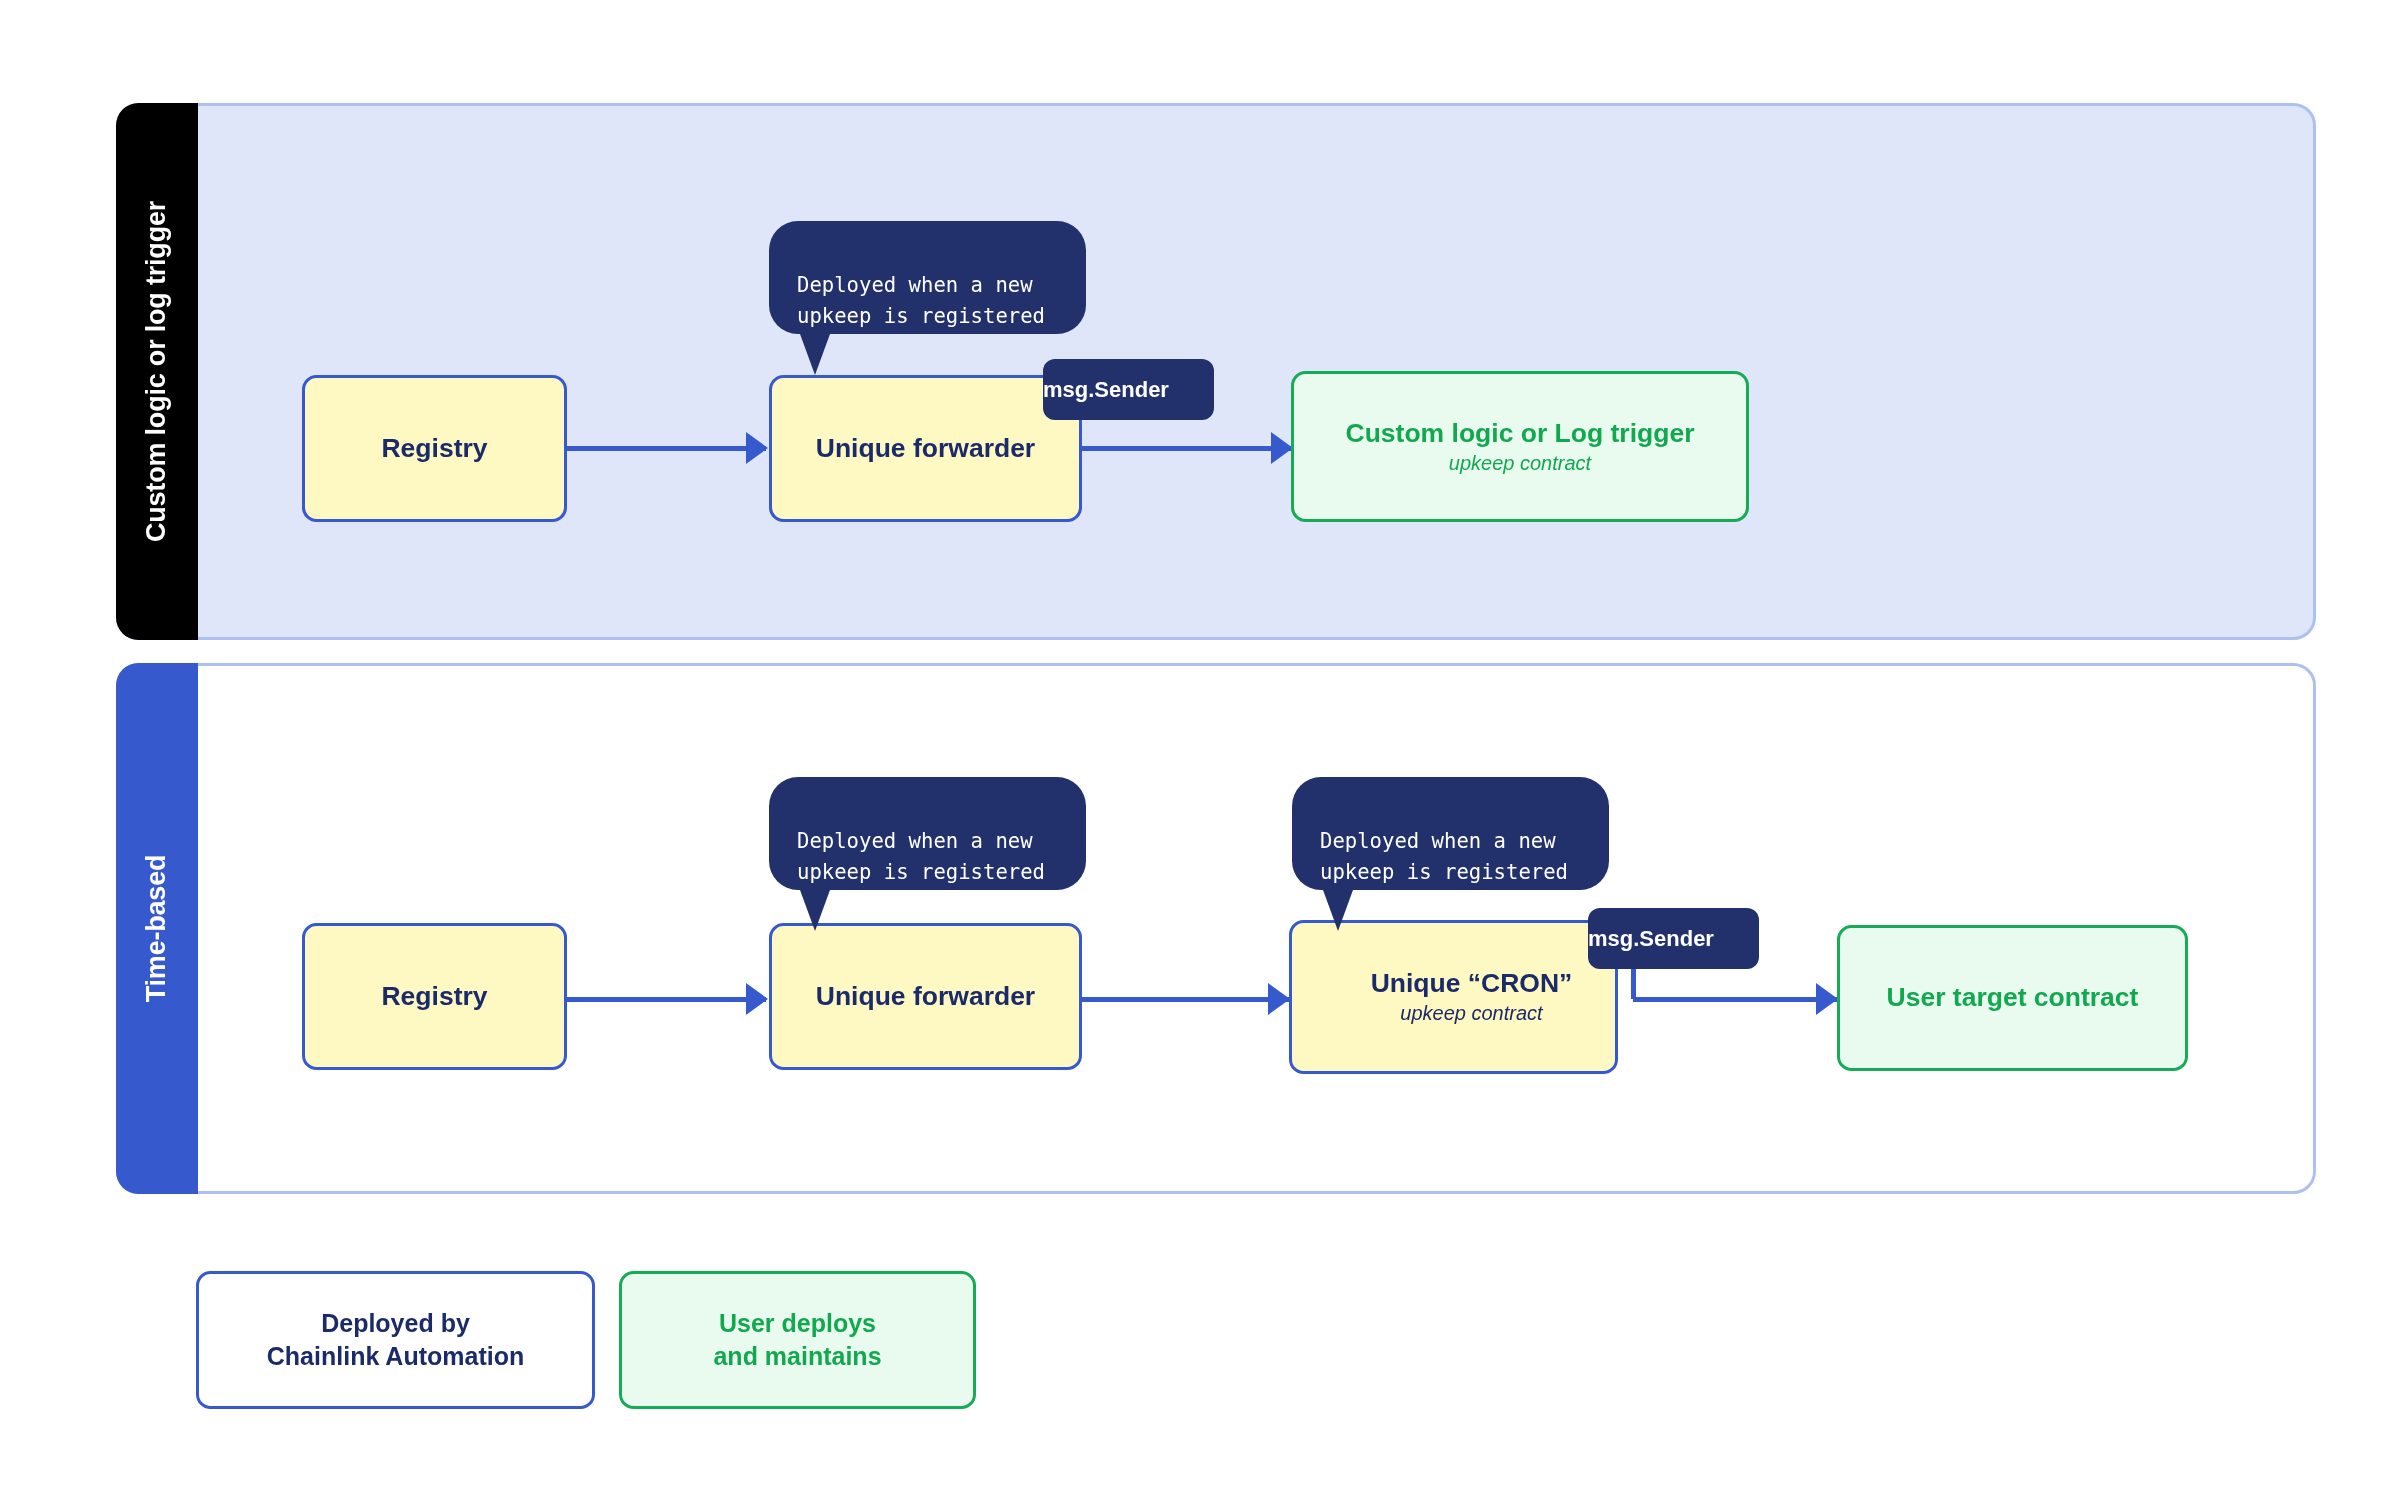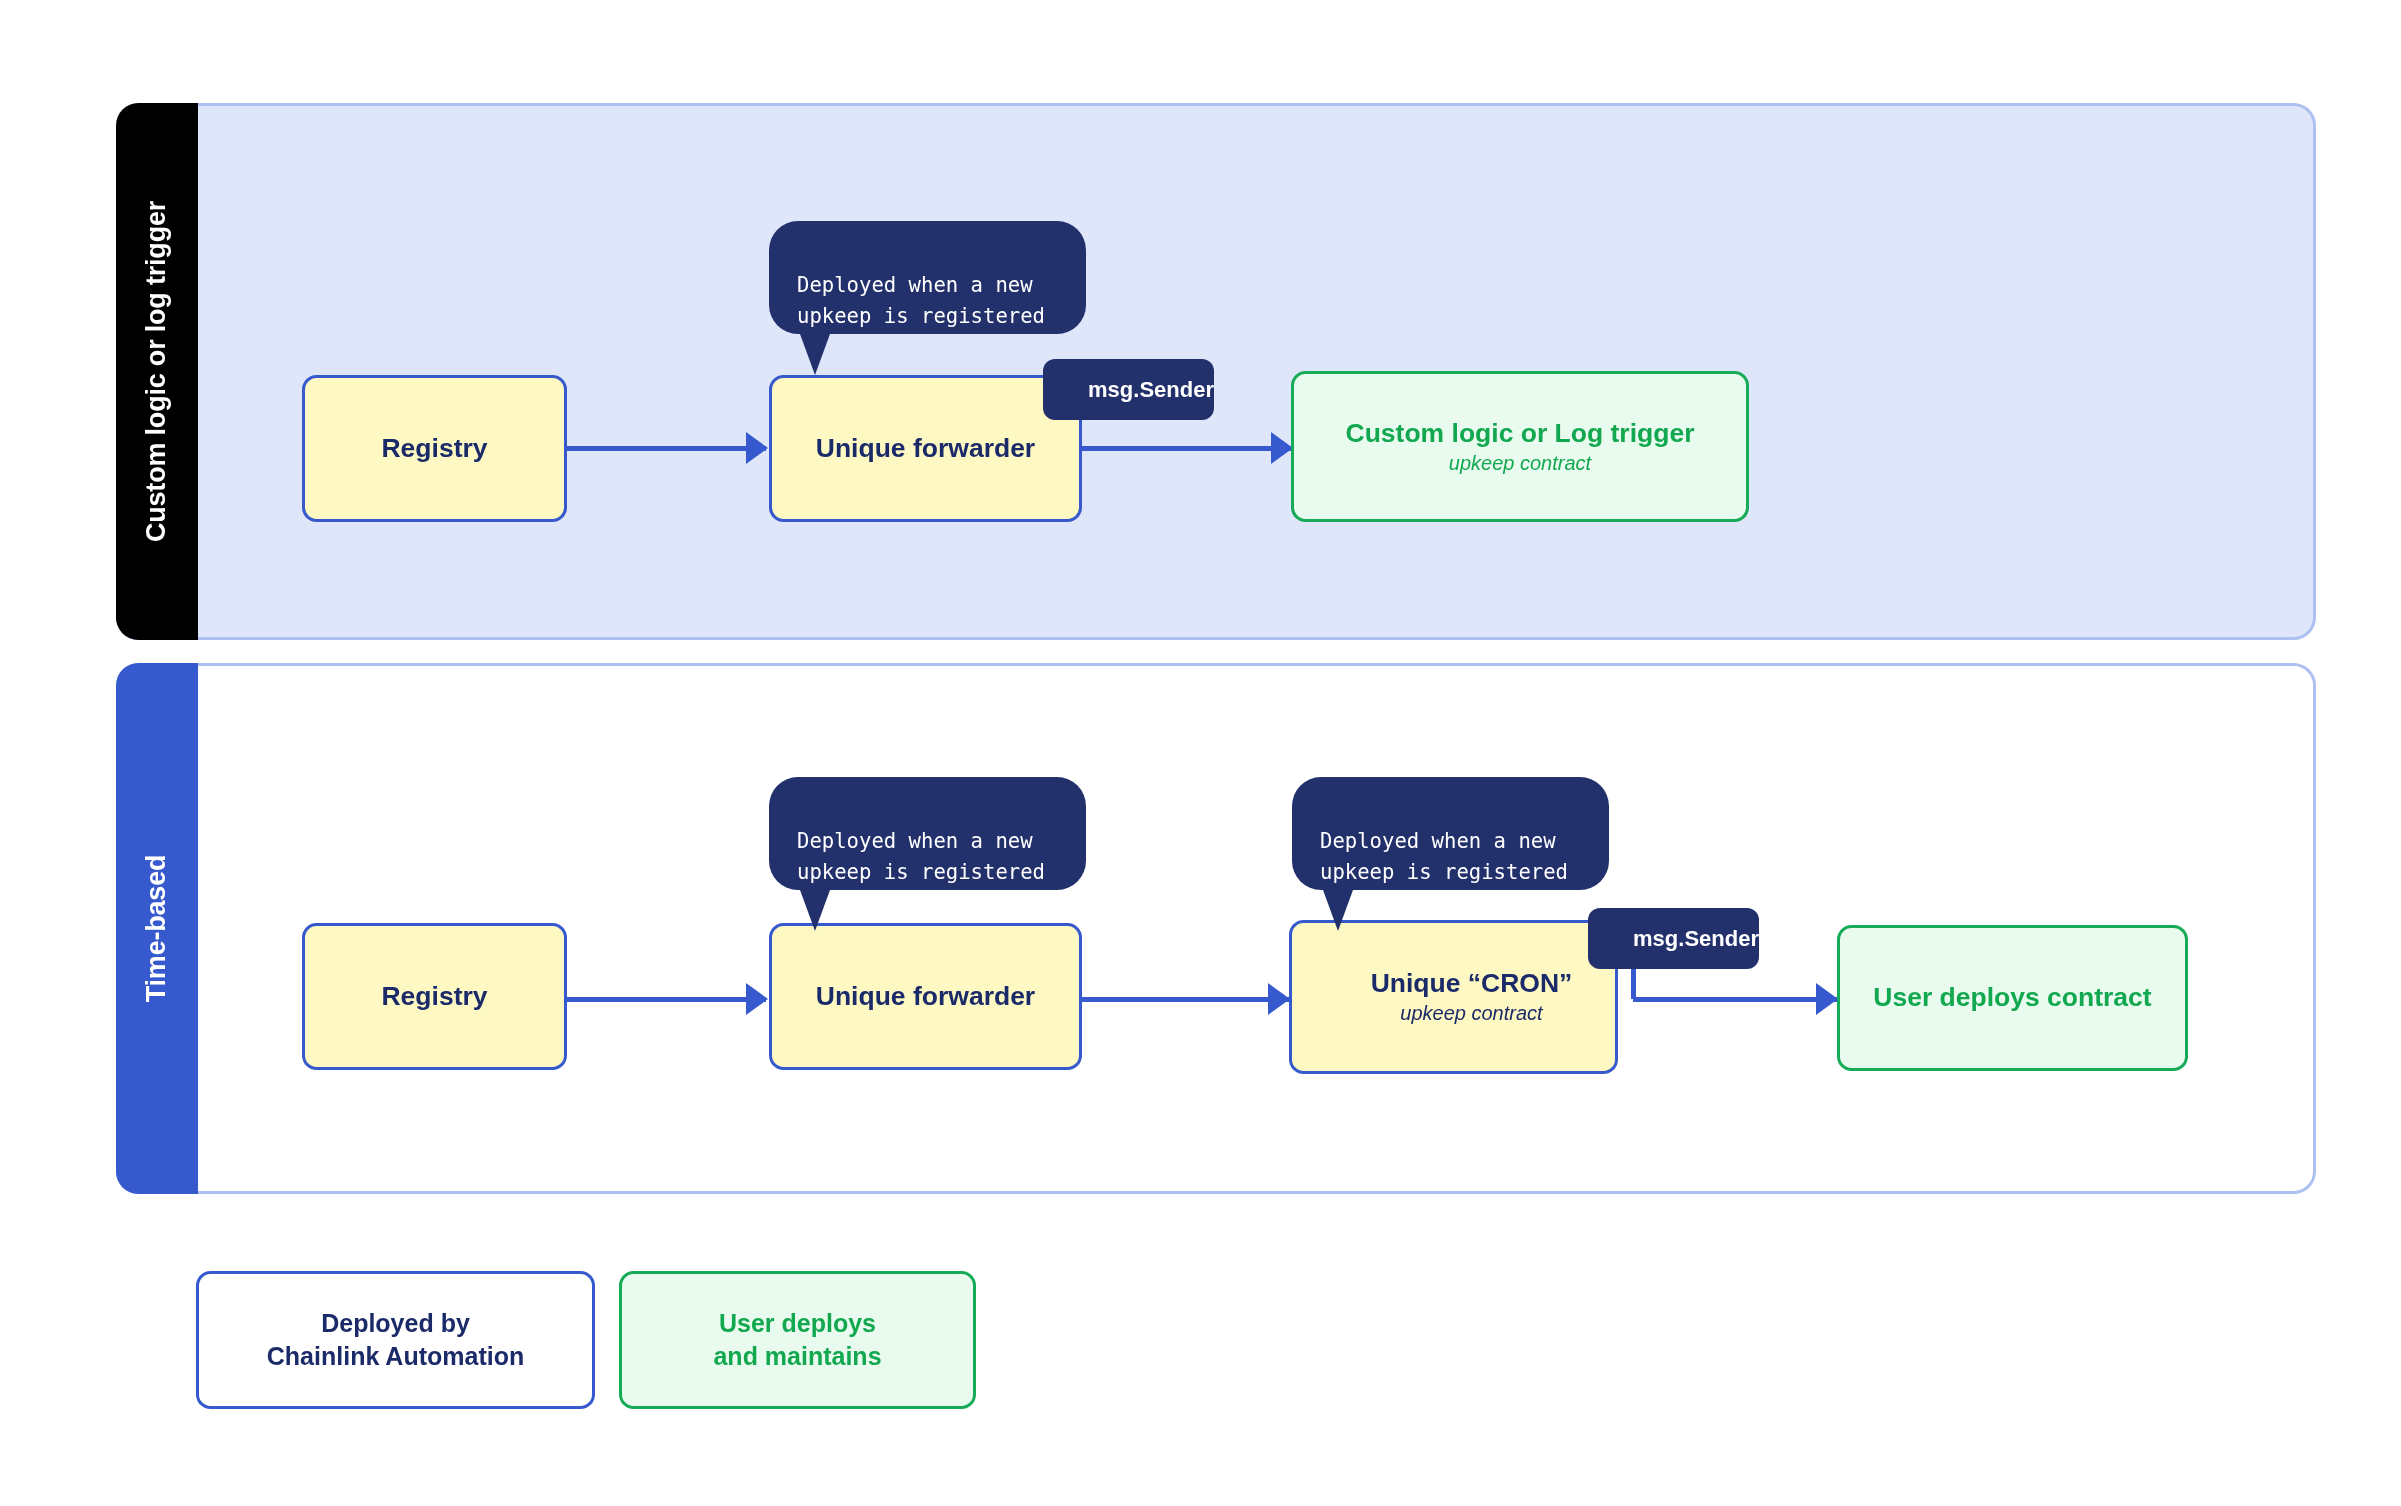--- a/index.html
+++ b/index.html
@@ -145,21 +145,21 @@
   
   .badge {
     position: absolute;
     background: #22306c;
     color: #ffffff;
     font-weight: bold;
     font-size: 22px;
     border-radius: 12px;
     display: flex;
     align-items: center;
-    justify-content: flex-end;
+    justify-content: flex-start;
     box-sizing: border-box;
   }
 
   
   .legend-box {
     position: absolute;
     box-sizing: border-box;
     border-radius: 14.6px;
     display: flex;
     flex-direction: column;
@@ -244,21 +244,21 @@
   <div class="node blue" style="left:769px; top:923px; width:313px; height:147px;">
     <span class="l1">Unique forwarder</span>
   </div>
 
   <div class="node blue" style="left:1289px; top:920px; width:329px; height:154px;padding-left:36px;">
     <span class="l1">Unique “CRON”</span>
     <span class="l2">upkeep contract</span>
   </div>
 
   <div class="node green" style="left:1837px; top:925px; width:351px; height:146px;">
-    <span class="l1">User deploys contract</span>
+    <span class="l1">User target contract</span>
   </div>
 
   <div class="tooltip" style="left:769px; top:777px; width:317px; height:113px;">
     <span>Deployed when a new
 upkeep is registered</span>
     <span class="tail"></span>
   </div>
 
   <div class="tooltip" style="left:1292px; top:777px; width:317px; height:113px;">
     <span>Deployed when a new

